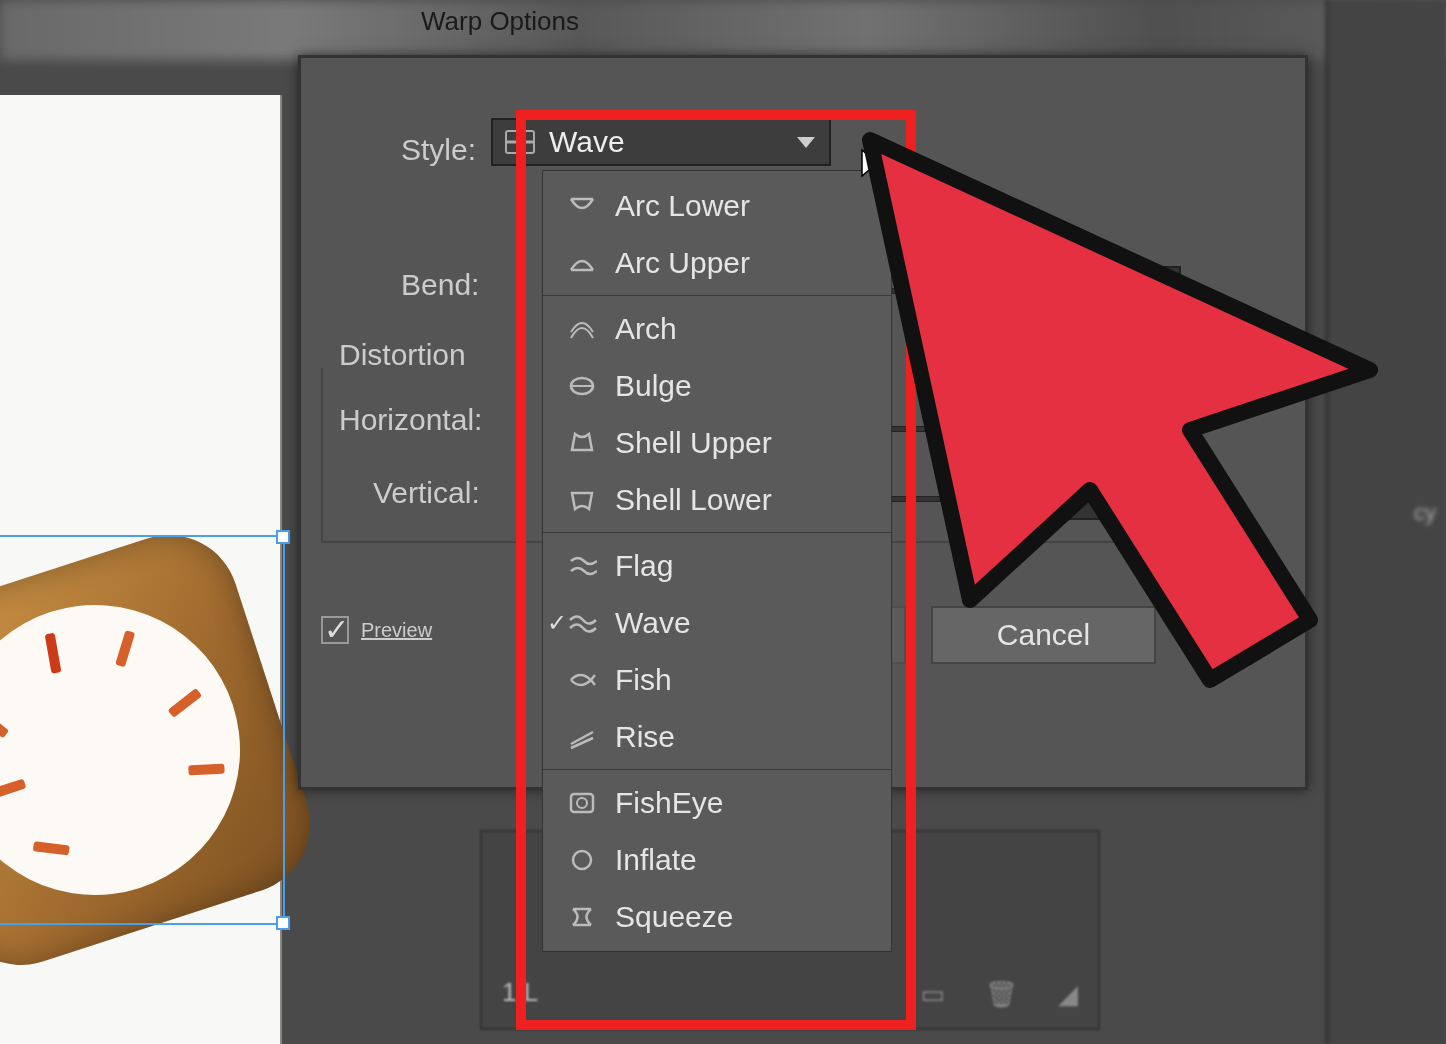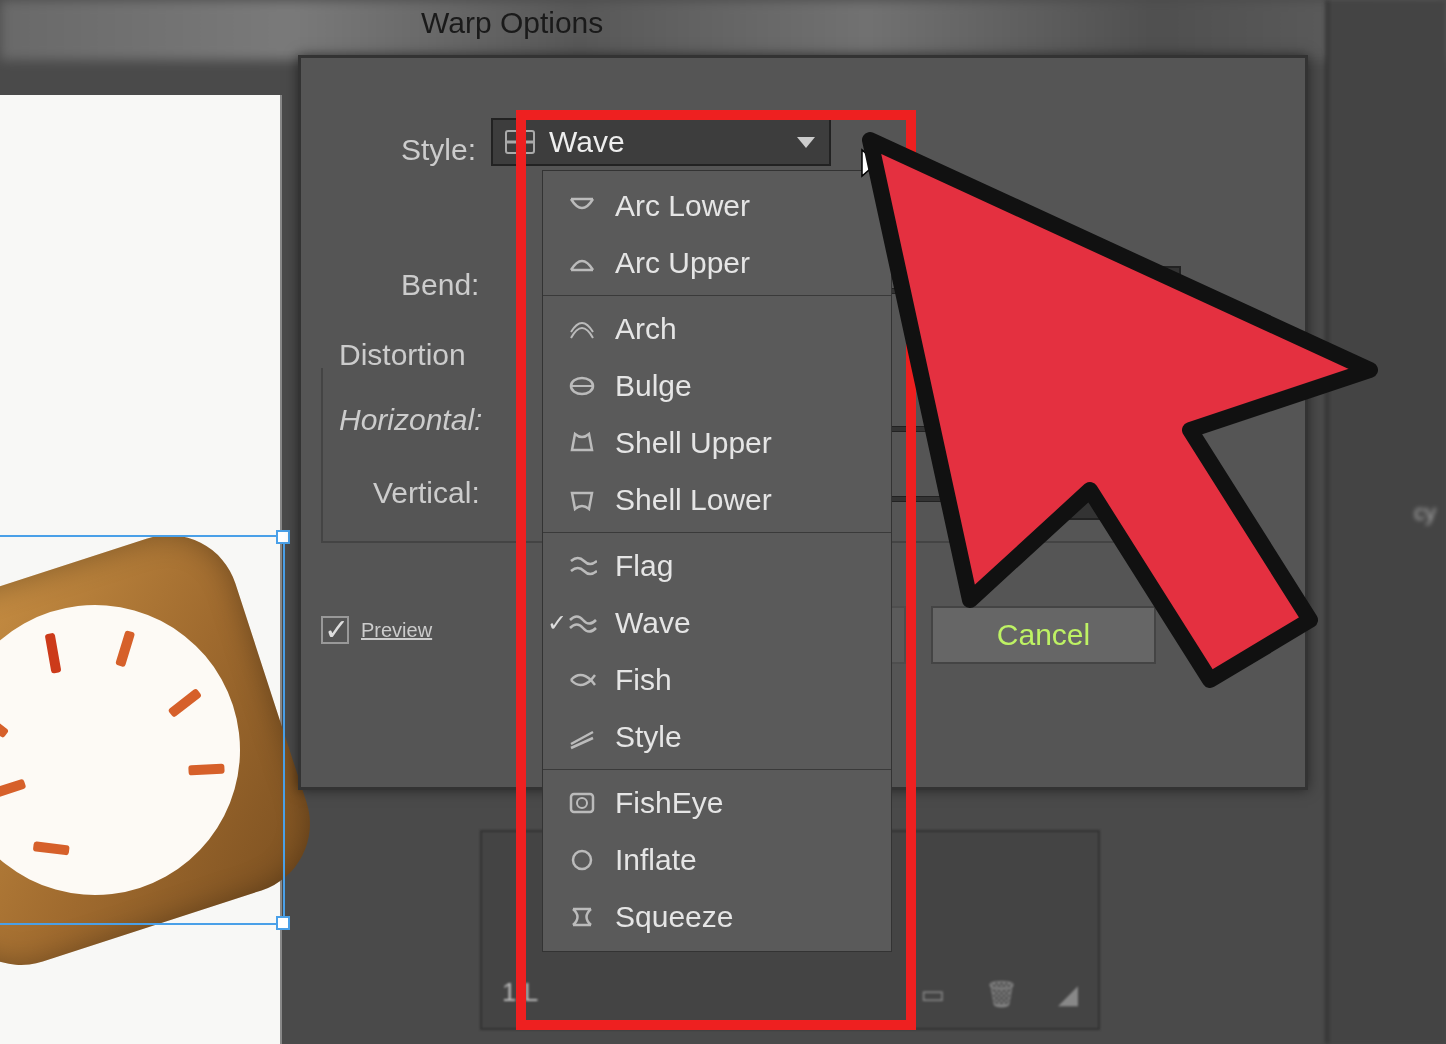--- a/index.html
+++ b/index.html
@@ -76,41 +76,41 @@
     width: 1010px;
     height: 735px;
     background: #555;
     border: 3px solid #333;
     box-shadow: 0 0 12px rgba(0,0,0,0.5);
   }
   .dialog-title {
     position: absolute;
     top: -52px;
     left: 120px;
-    font-size: 30px;
+    font-size: 26px;
     color: #1a1a1a;
     font-weight: 500;
   }
   .dialog-body {
     position: relative;
     width: 100%;
     height: 100%;
     padding: 56px;
     color: #ccc;
   }
   .label {
     position: absolute;
     font-size: 30px;
     color: #ccc;
     text-align: right;
   }
   .lbl-style { top: 75px; left: 100px; }
   .lbl-bend { top: 210px; left: 100px; }
   .lbl-distortion { top: 280px; left: 38px; }
-  .lbl-horizontal { top: 345px; left: 38px; font-style: italic; }
+  .lbl-horizontal { top: 345px; left: 38px; }
   .lbl-vertical { top: 418px; left: 72px; }
   .distortion-box {
     position: absolute;
     top: 310px; left: 20px;
     width: 820px; height: 175px;
     border: 2px solid #444;
     border-top: none;
   }
   .preview-wrap {
     position: absolute;
@@ -137,21 +137,21 @@
     font-size: 20px;
     color: #ccc;
     text-decoration: underline;
   }
   .btn {
     position: absolute;
     width: 225px;
     height: 58px;
     background: #666;
     border: 2px solid #444;
-    color: #bef264;
+    color: #e5e5e5;
     font-size: 30px;
     display: flex;
     align-items: center;
     justify-content: center;
   }
   .btn-ok { top: 548px; left: 380px; opacity: 0.4; }
   .btn-cancel { top: 548px; left: 630px; }
   .slider-track {
     position: absolute;
     height: 6px;
@@ -463,21 +463,21 @@
         </svg>
       </span>
       <span class="dd-label">Fish</span>
     </div>
     <div class="dd-item">
       <span class="dd-icon">
         <svg viewBox="0 0 30 26">
           <path d="M4 20 L26 8 M4 24 L26 14" fill="none" stroke="#bbb" stroke-width="2.5"></path>
         </svg>
       </span>
-      <span class="dd-label">Style</span>
+      <span class="dd-label">Rise</span>
     </div>
     <div class="dd-sep"></div>
     <div class="dd-item">
       <span class="dd-icon">
         <svg viewBox="0 0 30 26">
           <rect x="4" y="4" width="22" height="18" rx="3" fill="none" stroke="#bbb" stroke-width="2.5"></rect>
           <circle cx="15" cy="13" r="5" fill="none" stroke="#bbb" stroke-width="2"></circle>
         </svg>
       </span>
       <span class="dd-label">FishEye</span>

